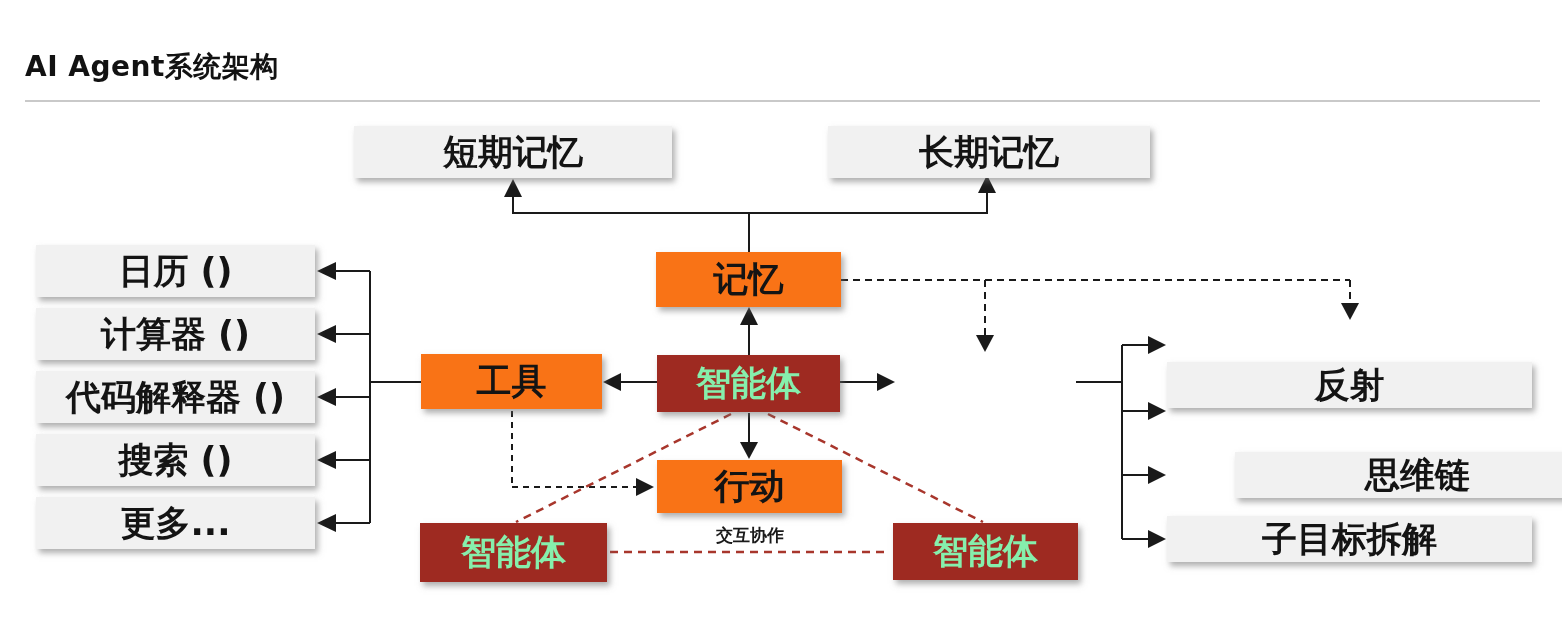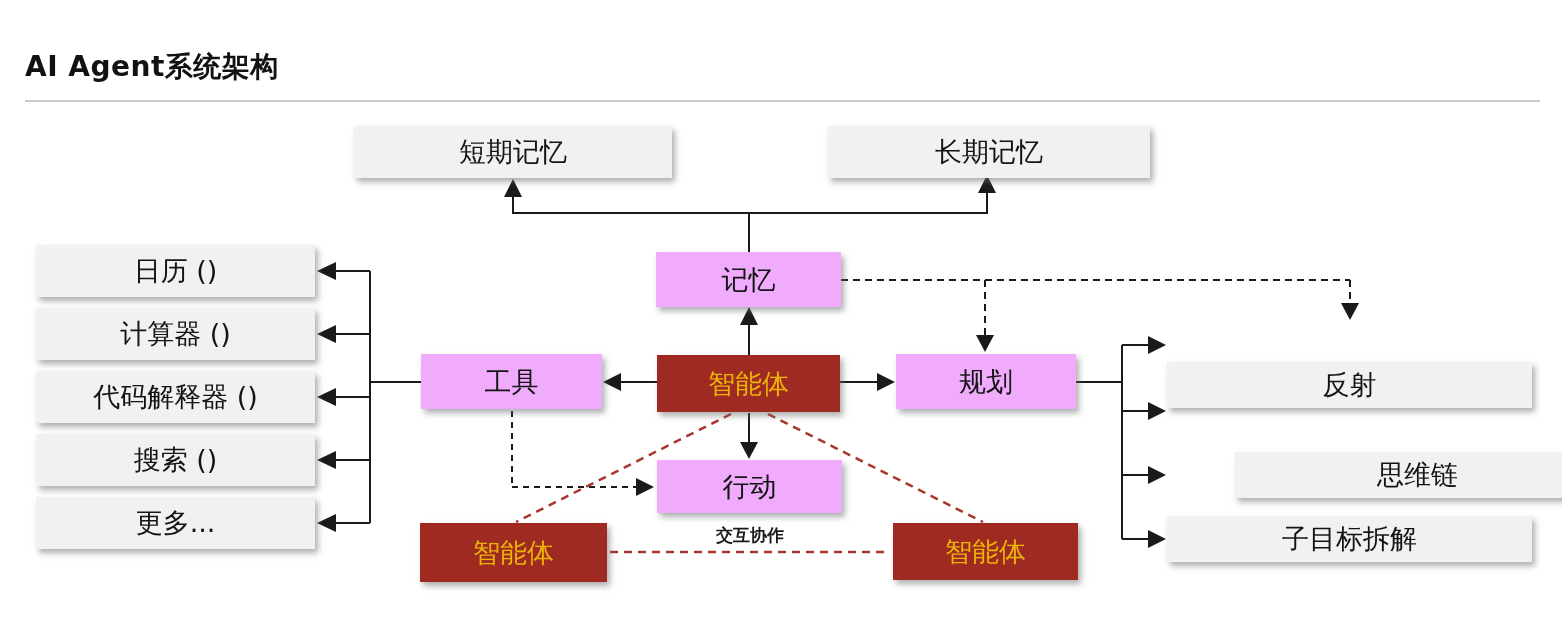--- a/index.html
+++ b/index.html
@@ -12,27 +12,27 @@
   .title{
     position:absolute;left:25px;top:48px;
     font-size:28px;font-weight:bold;color:#121212;letter-spacing:0.5px;
   }
   .title-rule{
     position:absolute;left:25px;top:100px;width:1515px;height:2px;
     background:#c9c9c9;
   }
   .node{
     position:absolute;display:flex;align-items:center;justify-content:center;
-    font-size:27px;font-weight:normal;color:#141414;
+    font-size:35px;font-weight:bold;color:#141414;
     box-shadow:3px 4px 6px rgba(110,110,110,0.55);
     box-sizing:border-box;white-space:nowrap;
   }
   .node-light{background:#f1f1f1;}
-  .node-mid{background:#f0abfc;}
-  .node-red{background:#9e2a21;color:#eab308;text-align:center;}
+  .node-mid{background:#f97316;}
+  .node-red{background:#9e2a21;color:#86efac;text-align:center;}
   .collab-label{
     position:absolute;left:695px;top:524px;width:110px;text-align:center;
     font-size:17px;font-weight:bold;color:#1a1a1a;
   }
   svg.connectors{position:absolute;left:0;top:0;}
 </style>
 </head>
 <body>
 
 <div class="canvas">
@@ -121,21 +121,20 @@
   </svg>
 
   <div class="node node-light" style="left:354px;top:126px;width:318px;height:52px;">短期记忆</div>
   <div class="node node-light" style="left:828px;top:126px;width:322px;height:52px;">长期记忆</div>
 
   <div class="node node-mid" style="left:656px;top:252px;width:185px;height:55px;">记忆</div>
   <div class="node node-red" style="left:657px;top:355px;width:183px;height:57px;">智能体</div>
   <div class="node node-mid" style="left:657px;top:460px;width:185px;height:53px;">行动</div>
 
   <div class="node node-mid" style="left:421px;top:354px;width:181px;height:55px;">工具</div>
-  <div class="node node-mid" style="left:896px;top:354px;width:180px;height:55px;">规划</div>
 
   <div class="node node-red" style="left:420px;top:523px;width:187px;height:59px;">智能体</div>
   <div class="node node-red" style="left:893px;top:523px;width:185px;height:57px;">智能体</div>
 
   <div class="collab-label">交互协作</div>
 
   <div class="node node-light" style="left:36px;top:245px;width:279px;height:52px;">日历 ()</div>
   <div class="node node-light" style="left:36px;top:308px;width:279px;height:52px;">计算器 ()</div>
   <div class="node node-light" style="left:36px;top:371px;width:279px;height:52px;">代码解释器 ()</div>
   <div class="node node-light" style="left:36px;top:434px;width:279px;height:52px;">搜索 ()</div>

